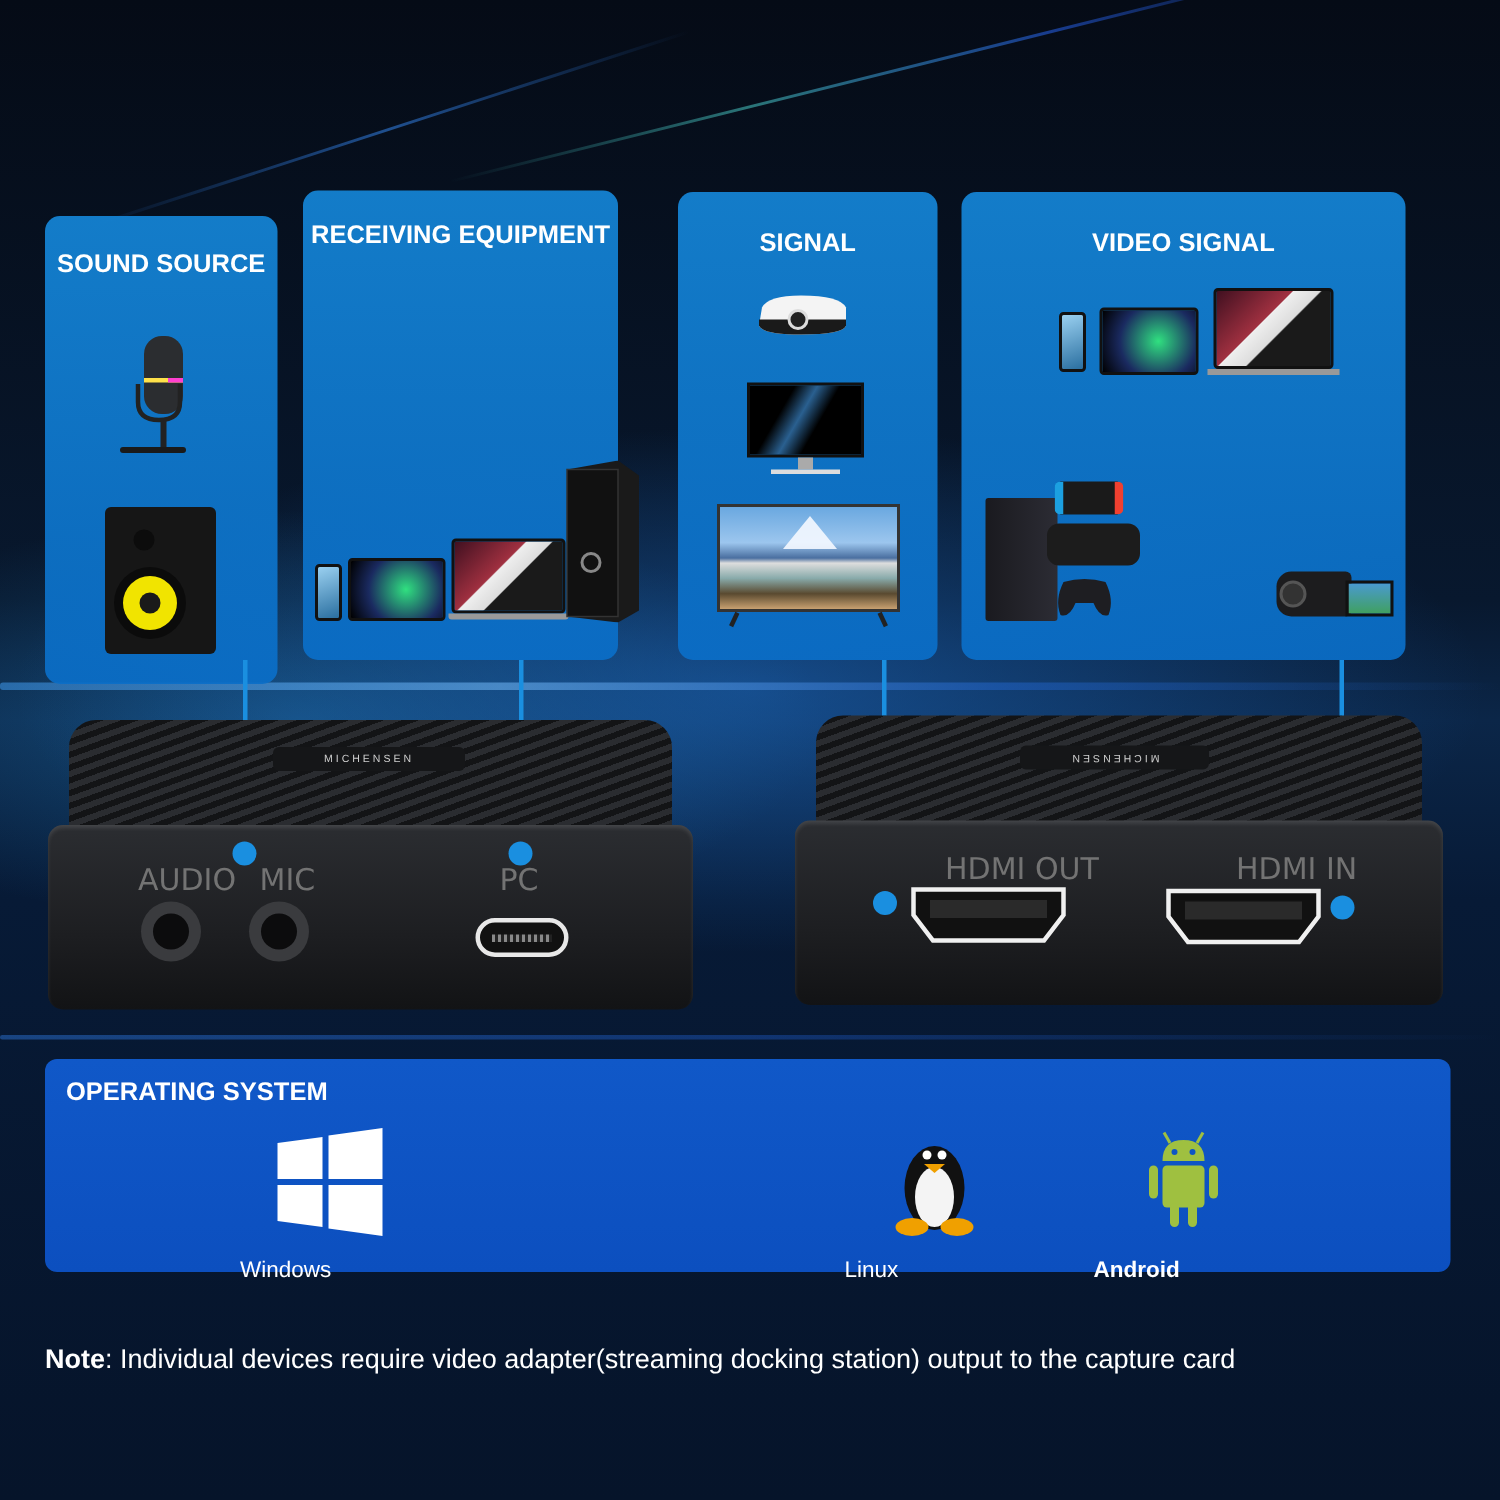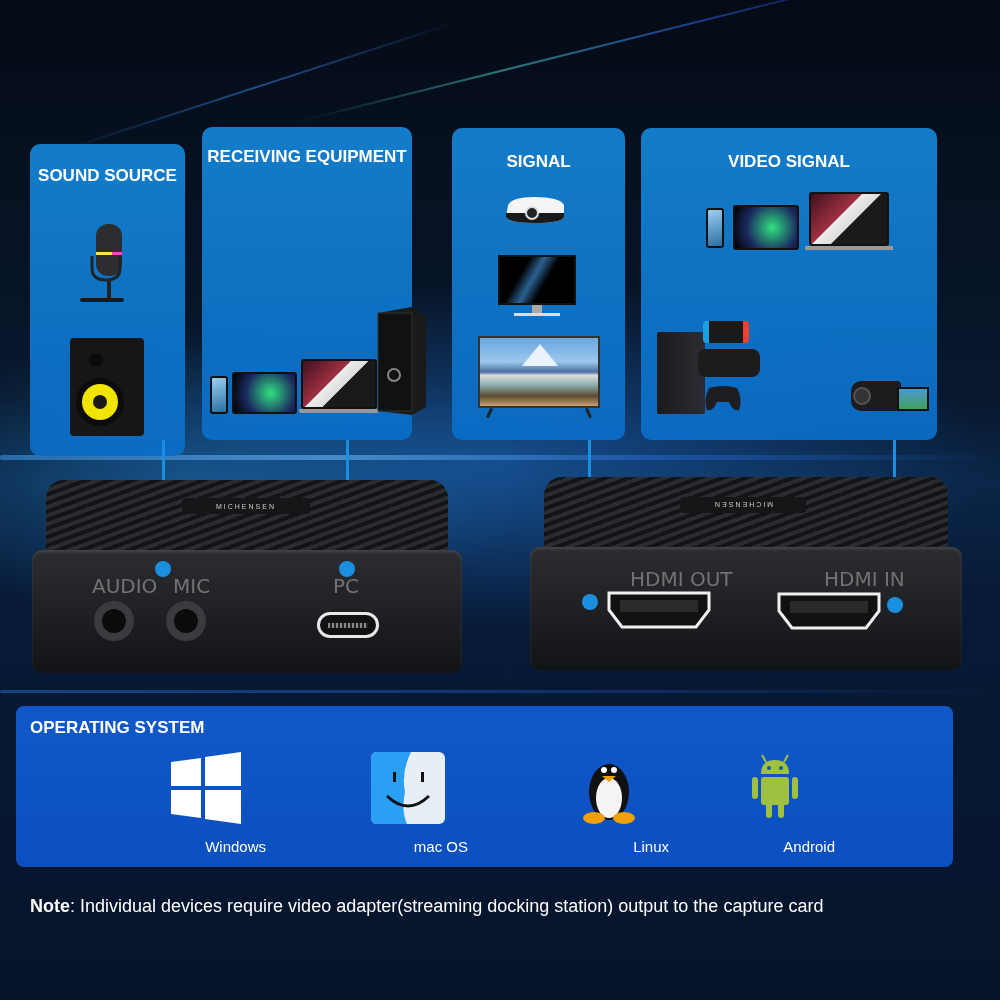--- a/index.html
+++ b/index.html
@@ -49,25 +49,25 @@
     display: flex; align-items: center; justify-content: center;
   }
   .port-label { position: absolute; color: #737373; font-size: 20px; font-family: "DejaVu Sans", sans-serif; }
   .jack { position: absolute; width: 40px; height: 40px; border-radius: 50%; background: #3a3b3e; }
   .jack::after { content: ""; position: absolute; left: 8px; top: 8px; width: 24px; height: 24px; border-radius: 50%; background: #0c0c0d; }
   .usbc { position: absolute; width: 62px; height: 26px; border-radius: 13px; border: 3px solid #e8e8e8; background: #111; }
   .usbc::after { content: ""; position: absolute; left: 8px; right: 8px; top: 8px; height: 5px; background: repeating-linear-gradient(90deg,#888 0 2px,#222 2px 4px); }
   .hdmi { position: absolute; width: 106px; height: 38px; }
 
   .os-panel {
-    position: absolute; left: 16px; top: 706px; width: 937px; height: 161px;
+    position: absolute; left: 30px; top: 706px; width: 937px; height: 142px;
     border-radius: 8px; background: linear-gradient(180deg, #1058c8, #0c4fbf); padding-left: 20px;
   }
   .os-title { position: absolute; left: 14px; top: 12px; font-weight: bold; font-size: 17px; color: #fff; }
-  .os-item { position: absolute; top: 46px; width: 120px; text-align: right; }
+  .os-item { position: absolute; top: 46px; width: 120px; text-align: left; }
   .os-icon { width: 74px; height: 72px; margin: 0 auto; position: relative; }
   .os-label { margin-top: 14px; font-size: 15px; color: #fff; }
 
   .note { position: absolute; left: 30px; top: 896px; font-size: 18px; color: #fff; }
   .note b { font-weight: bold; }
 </style>
 </head>
 <body>
 
 <div class="bg"></div>
@@ -207,49 +207,37 @@
 
   <div class="os-item" style="left:130px;">
     <div class="os-icon">
       <svg width="74" height="72" viewBox="0 0 74 72">
           <path d="M2 10 L32 6 V34 H2 Z M36 5 L72 0 V34 H36 Z M2 38 H32 V66 L2 62 Z M36 38 H72 V72 L36 67 Z" fill="#fff"></path>
         </svg>
     </div>
     <div class="os-label">Windows</div>
   </div>
 
-  <div class="os-item" style="left:332px;">
-    <div class="os-icon">
-      <svg width="74" height="72" viewBox="0 0 74 72">
-        <rect x="0" y="0" width="74" height="72" rx="6" fill="#e8eef6"></rect>
-        <path d="M6 0 H40 Q30 20 34 40 Q30 58 36 72 H6 Q0 72 0 66 V6 Q0 0 6 0Z" fill="#2aa0f4"></path>
-        <rect x="22" y="20" width="3" height="10" fill="#111"></rect>
-        <rect x="50" y="20" width="3" height="10" fill="#111"></rect>
-        <path d="M16 44 Q37 64 58 44" stroke="#111" stroke-width="3" fill="none"></path>
-      </svg>
-    </div>
-    <div class="os-label">mac OS</div>
-  </div>
 
   <div class="os-item" style="left:533px;">
     <div class="os-icon">
       <svg width="74" height="72" viewBox="0 0 74 72">
         <ellipse cx="37" cy="40" rx="20" ry="28" fill="#111"></ellipse>
         <ellipse cx="37" cy="46" rx="13" ry="20" fill="#f4f4f4"></ellipse>
         <circle cx="32" cy="18" r="3" fill="#fff"></circle>
           <circle cx="42" cy="18" r="3" fill="#fff"></circle>
         <path d="M30 24 L44 24 L37 30Z" fill="#f0a000"></path>
         <ellipse cx="22" cy="66" rx="11" ry="6" fill="#f0a000"></ellipse>
         <ellipse cx="52" cy="66" rx="11" ry="6" fill="#f0a000"></ellipse>
       </svg>
     </div>
     <div class="os-label">Linux</div>
   </div>
 
-  <div class="os-item" style="left:699px;">
+  <div class="os-item" style="left:699px;font-weight:bold;">
     <div class="os-icon">
       <svg width="74" height="72" viewBox="0 0 74 72" fill="#9fc040">
         <path d="M23 22 Q23 8 37 8 Q51 8 51 22 Z"></path>
         <line x1="28" y1="10" x2="24" y2="3" stroke="#9fc040" stroke-width="2"></line>
         <line x1="46" y1="10" x2="50" y2="3" stroke="#9fc040" stroke-width="2"></line>
         <circle cx="31" cy="16" r="2" fill="#0e55c4"></circle>
           <circle cx="43" cy="16" r="2" fill="#0e55c4"></circle>
         <rect x="23" y="25" width="28" height="28" rx="3"></rect>
         <rect x="14" y="25" width="6" height="22" rx="3"></rect>
         <rect x="54" y="25" width="6" height="22" rx="3"></rect>

